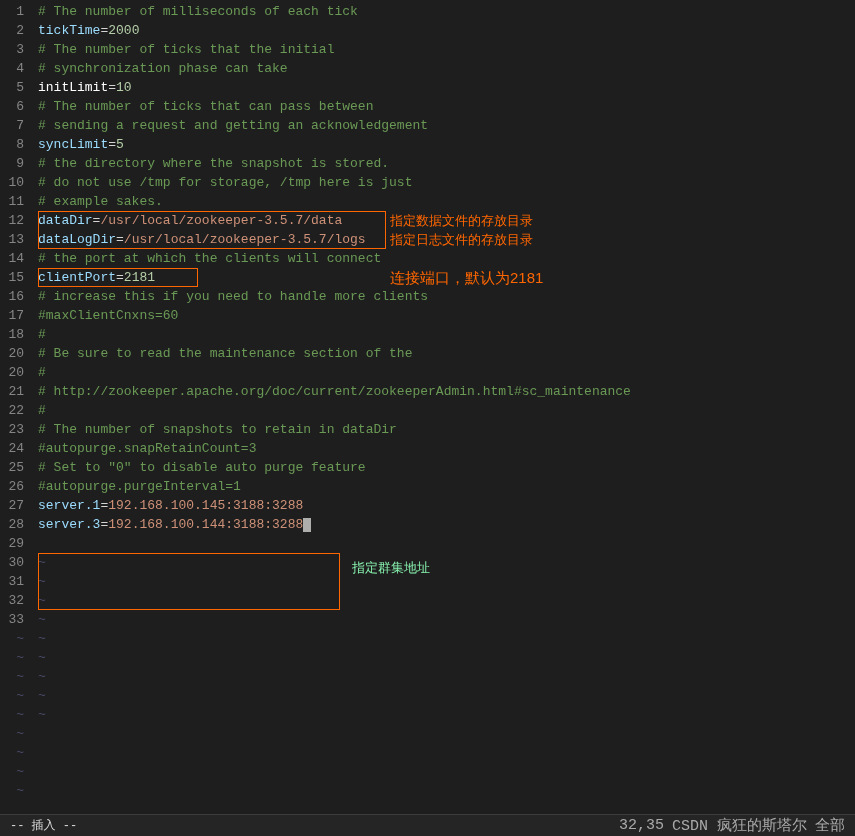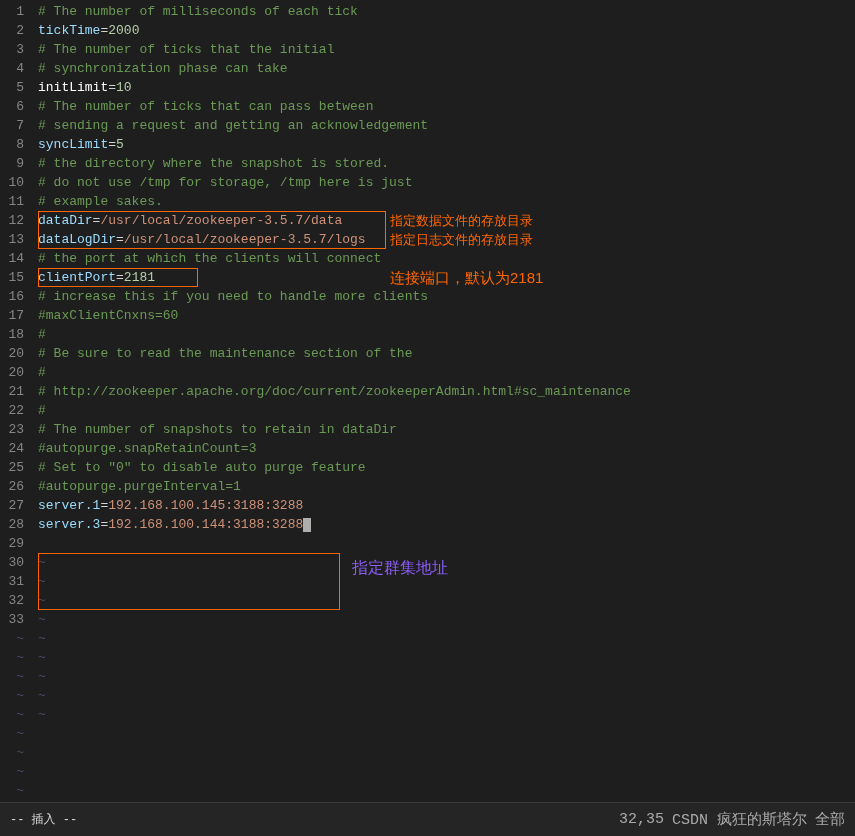--- a/index.html
+++ b/index.html
@@ -52,21 +52,21 @@
       white-space: pre;
       position: relative;
     }
     .tilde-lines {
       color: #4a4a6a;
     }
     .comment { color: #6a9955; }
     .status-bar {
       background: #252526;
       border-top: 1px solid #3c3c3c;
-      height: 34px;
+      height: 22px;
       display: flex;
       align-items: center;
       justify-content: space-between;
       padding: 0 10px;
       color: #cccccc;
       font-size: 12px;
     }
     .status-left {
       display: flex;
       align-items: center;
@@ -142,23 +142,23 @@
       width: 302px;
       height: 57px;
       border: 1.5px solid #ff6600;
       pointer-events: none;
       z-index: 10;
     }
     .annotation-30 {
       position: absolute;
       top: 556px;
       left: 322px;
-      color: #8b5cf6;
+      color: #86efac;
       font-family: 'Microsoft YaHei', SimHei, sans-serif;
-      font-size: 16px;
+      font-size: 13px;
       white-space: nowrap;
       z-index: 10;
       line-height: 19px;
     }
     .cursor-blink {
       display: inline-block;
       width: 8px;
       height: 14px;
       background: #aeafad;
       vertical-align: middle;

